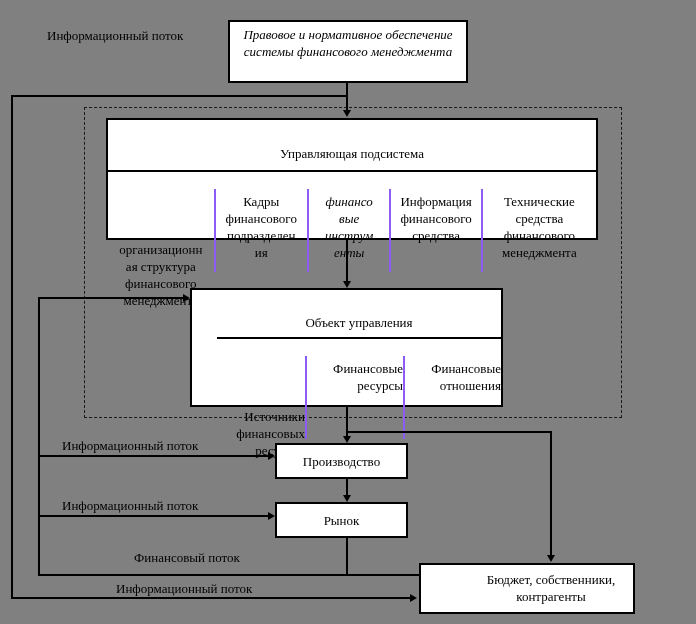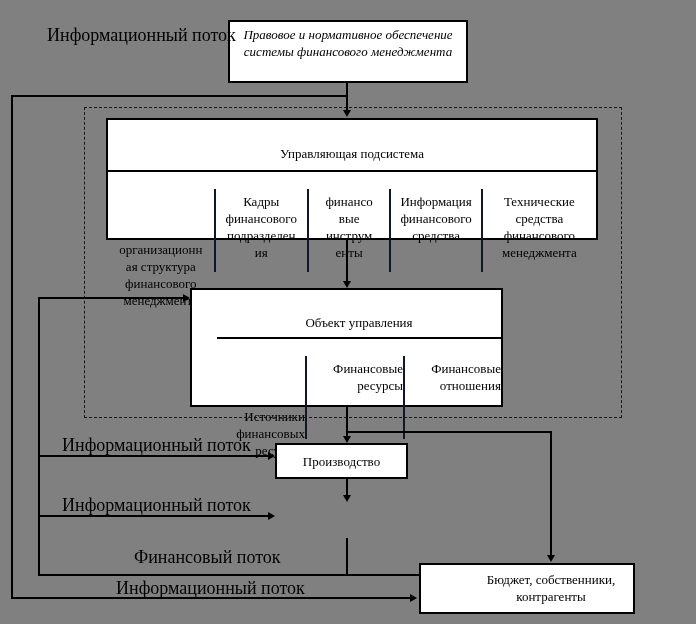--- a/index.html
+++ b/index.html
@@ -24,32 +24,32 @@
   .hdr{
     box-sizing:border-box;
     border-bottom:2px solid #000;
     display:flex;align-items:center;justify-content:center;
     white-space:pre-line;
   }
   .cells{display:flex;align-items:stretch;}
   .cell{
     box-sizing:border-box;
     padding-top:4px;
-    border-left:2px solid #0f172a;
+    border-left:2px solid #8b5cf6;
     white-space:pre-line;
   }
   .cell:first-child{border-left:none;margin-top:48px;}
   .center-text{display:flex;align-items:center;justify-content:center;}
   .line{position:absolute;background:#000;}
   .ah{position:absolute;width:0;height:0;}
   .ah-down{border-left:4px solid transparent;border-right:4px solid transparent;border-top:7px solid #000;}
   .ah-right{border-top:4px solid transparent;border-bottom:4px solid transparent;border-left:7px solid #000;}
   .lbl{
     position:absolute;
-    font-size:18px;
+    font-size:13px;
     line-height:15px;
     white-space:nowrap;
   }
   .lbl-multi{white-space:pre-line;text-align:center;line-height:18px;}
   .dashed-rect{
     position:absolute;
     border:1.5px dashed #1a1a1a;
     box-sizing:border-box;
   }
 </style>
@@ -67,21 +67,21 @@
     <div class="hdr" style="height:35px;">Управляющая подсистема</div>
     <div class="cells" style="height:83px;">
       <div class="cell" style="width:110px;">организационн
 ая структура
 финансового
 менеджмента</div>
       <div class="cell" style="width:97px;">Кадры
 финансового
 подразделен
 ия</div>
-      <div class="cell" style="width:86px;">финансо
+      <div class="cell" style="width:86px;font-style:italic;">финансо
 вые
 инструм
 енты</div>
       <div class="cell" style="width:95px;">Информация
 финансового
 средства</div>
       <div class="cell" style="width:120px;">Технические
 средства
 финансового
 менеджмента</div>
@@ -96,20 +96,21 @@
 ресурсов</div>
       <div class="cell" style="width:108px;">Финансовые
 ресурсы</div>
       <div class="cell" style="width:108px;">Финансовые
 отношения</div>
     </div>
   </div>
 
   <div class="box center-text" style="left:275px;top:443px;width:133px;height:36px;">Производство</div>
 
+  <div class="box center-text" style="left:275px;top:502px;width:133px;height:36px;">Рынок</div>
 
   <div class="box" style="left:419px;top:563px;width:216px;height:51px;padding-top:6px;padding-left:48px;">Бюджет, собственники,
 контрагенты</div>
 
   <div class="line" style="left:346px;top:83px;width:2px;height:28px;"></div>
   <div class="ah ah-down" style="left:343px;top:110px;"></div>
 
   <div class="line" style="left:11px;top:95px;width:337px;height:2px;"></div>
   <div class="line" style="left:11px;top:95px;width:2px;height:504px;"></div>
   <div class="line" style="left:11px;top:597px;width:399px;height:2px;"></div>

